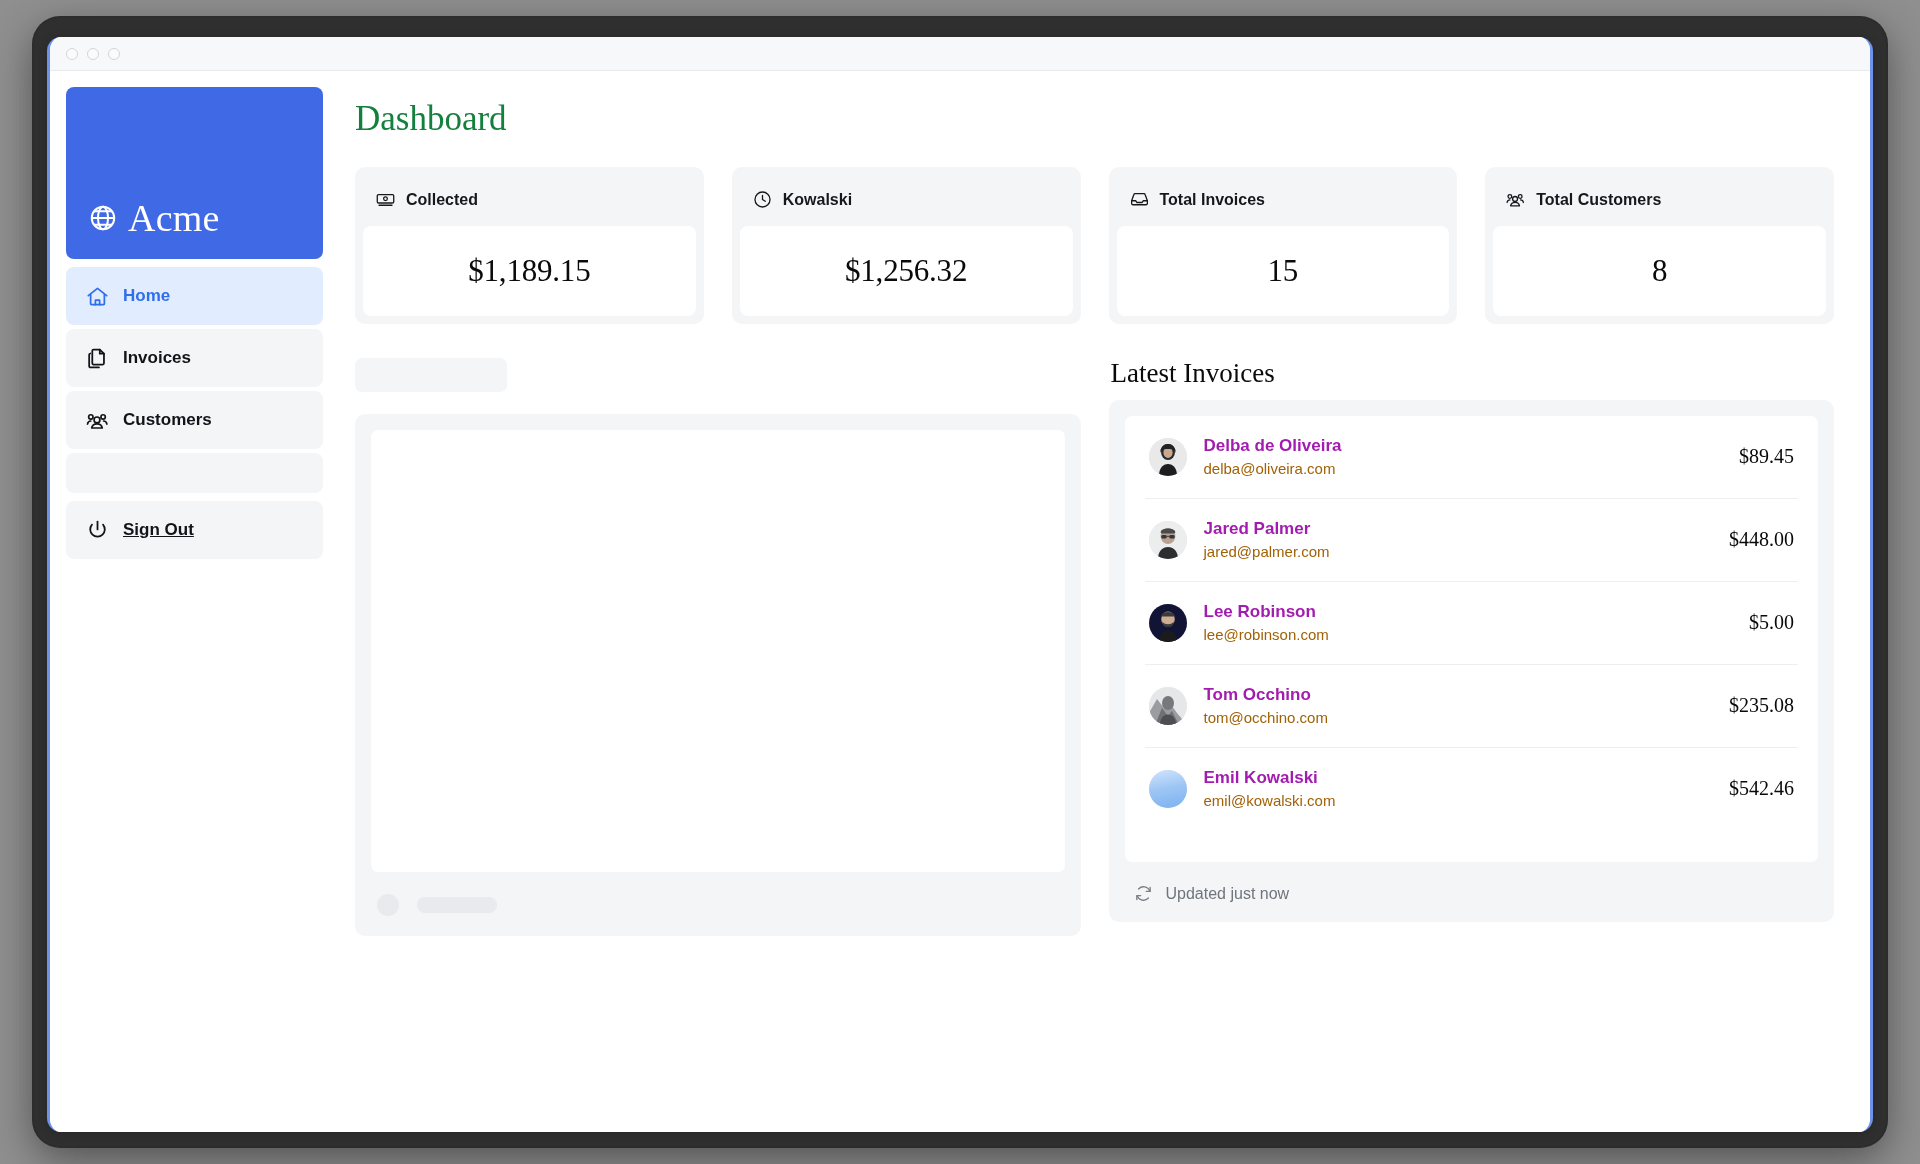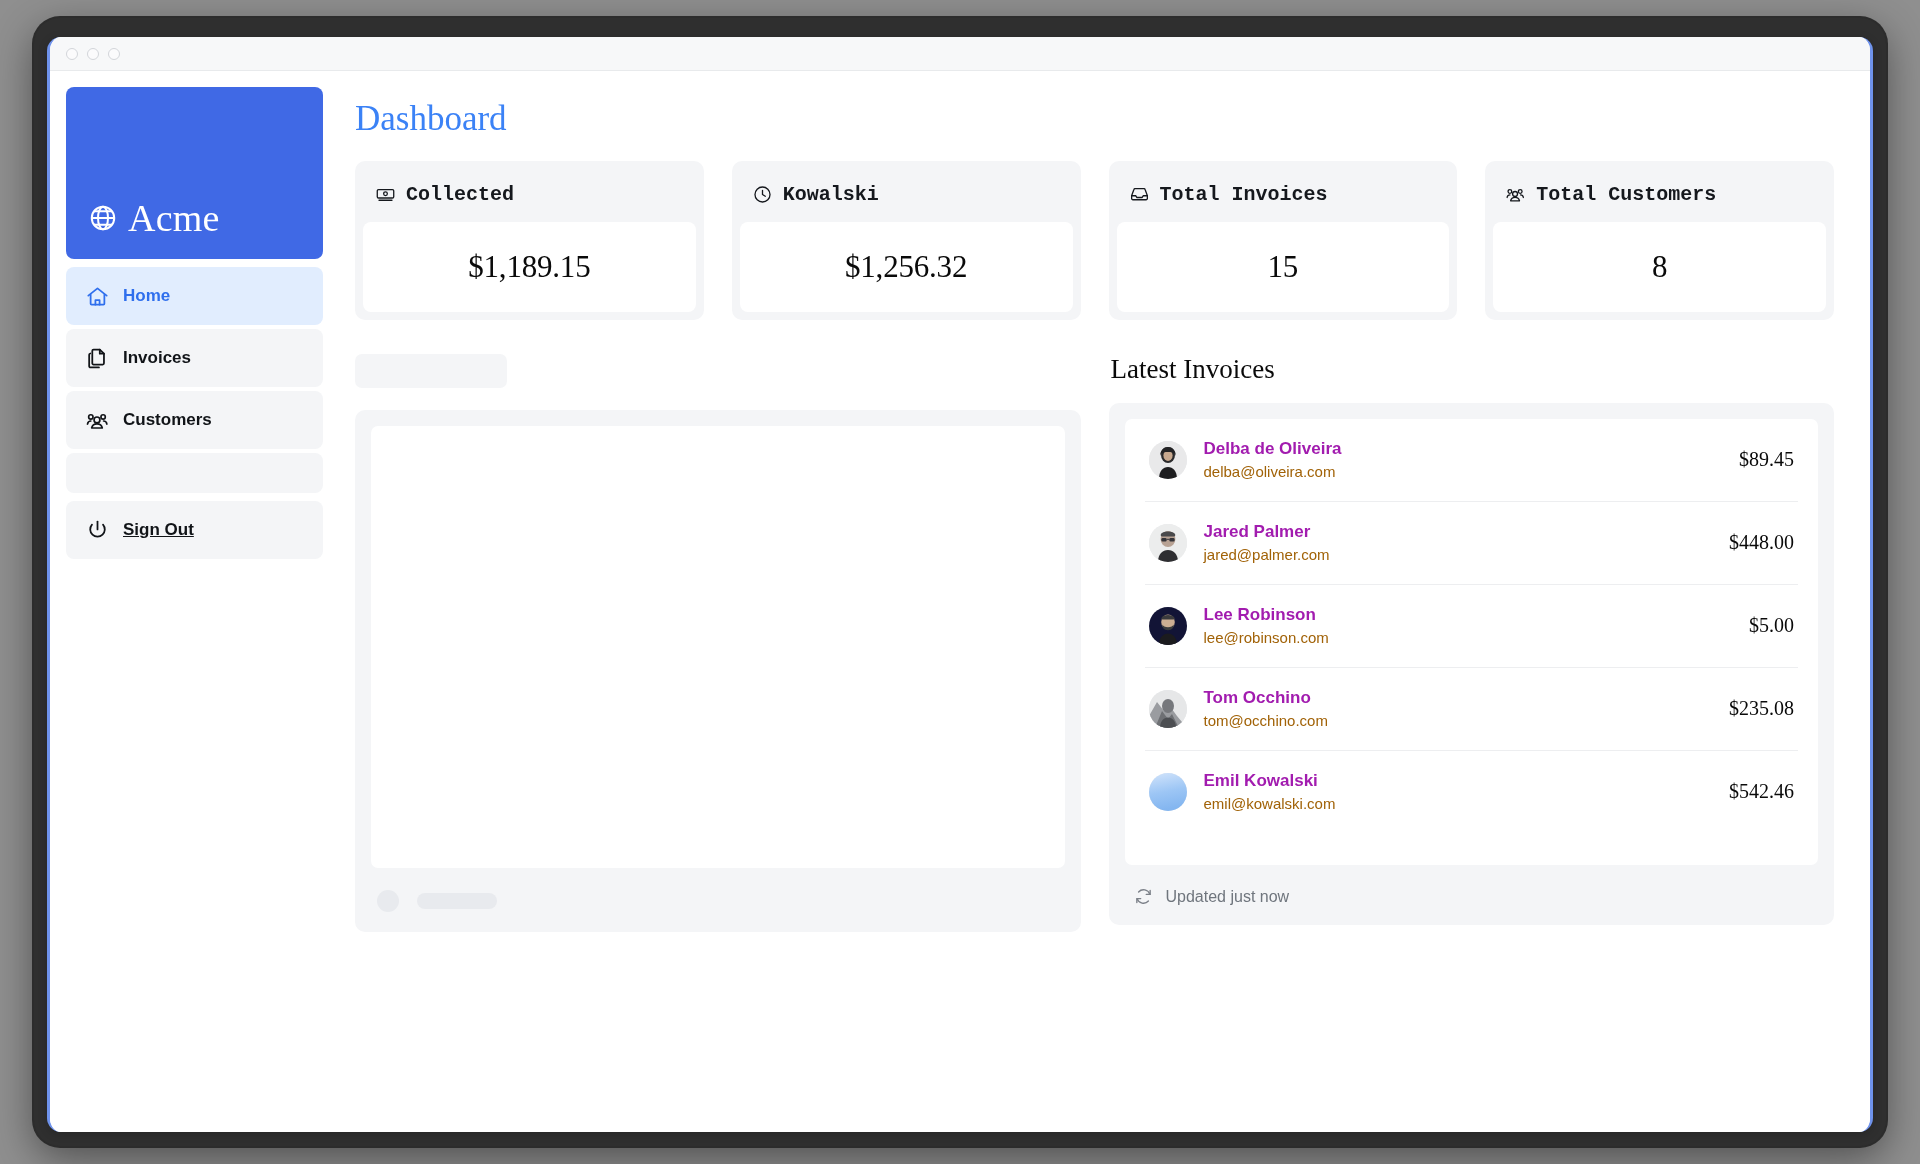--- a/index.html
+++ b/index.html
@@ -136,45 +136,44 @@
   .main {
     flex: 1;
     padding: 12px 20px 0 16px;
     min-width: 0;
   }
 
   .page-title {
     font-family: "Liberation Serif", serif;
     font-size: 35px;
     font-weight: 400;
-    color: #3b82f6;
-    margin-bottom: 22px;
+    color: #15803d;
+    margin-bottom: 28px;
   }
 
   
   .cards {
     display: grid;
     grid-template-columns: repeat(4, 1fr);
     gap: 28px;
     margin-bottom: 34px;
   }
   .card {
     background: #f4f5f7;
     border-radius: 10px;
     padding: 8px;
   }
   .card-head {
     display: flex;
     align-items: center;
     gap: 10px;
     padding: 14px 12px 16px 12px;
-    font-size: 20px;
+    font-size: 16px;
     font-weight: 600;
     color: #15181d;
-    font-family: Liberation Mono, monospace;
   }
   .card-value {
     background: #ffffff;
     border-radius: 8px;
     text-align: center;
     padding: 27px 0;
     font-family: "Liberation Serif", serif;
     font-size: 31px;
     color: #0a0a0a;
     letter-spacing: -0.2px;
@@ -216,21 +215,21 @@
   }
   .skel-dot { width: 22px; height: 22px; border-radius: 50%; background: #e8eaee; }
   .skel-bar { width: 80px; height: 16px; border-radius: 8px; background: #e8eaee; }
 
   
   .section-title {
     font-family: "Liberation Serif", serif;
     font-size: 27px;
     font-weight: 400;
     color: #0a0a0a;
-    margin-bottom: 18px;
+    margin-bottom: 11px;
     padding-left: 2px;
   }
   .inv-card {
     background: #f4f5f7;
     border-radius: 10px;
     padding: 16px;
     height: 522px;
     display: flex;
     flex-direction: column;
   }

